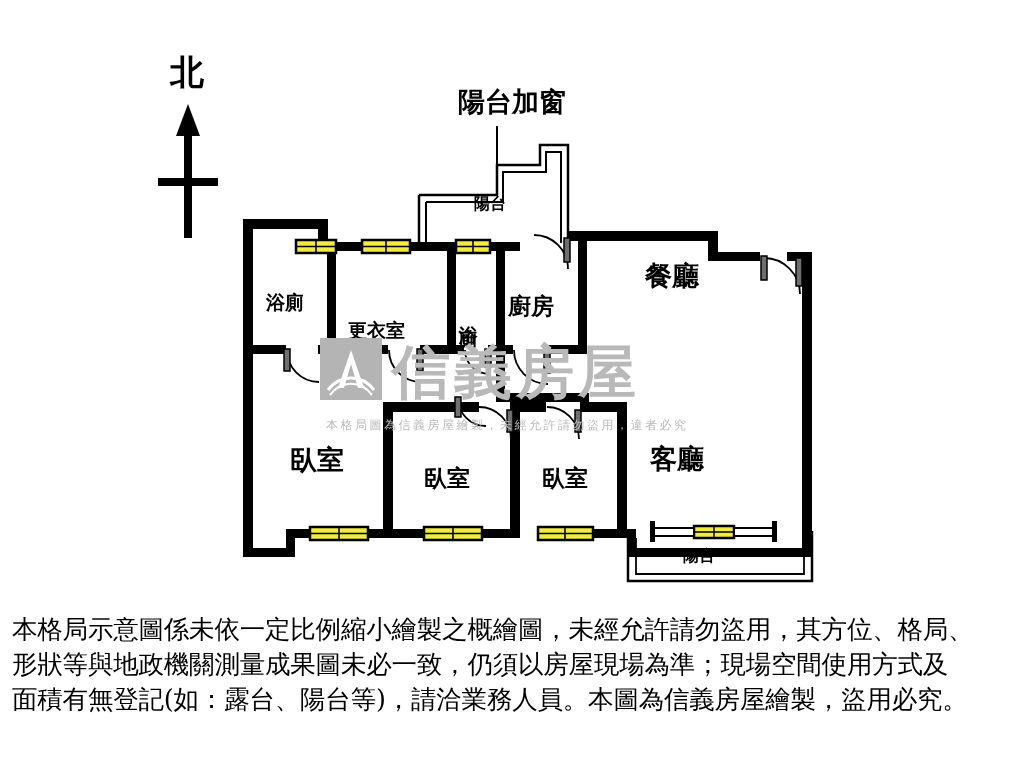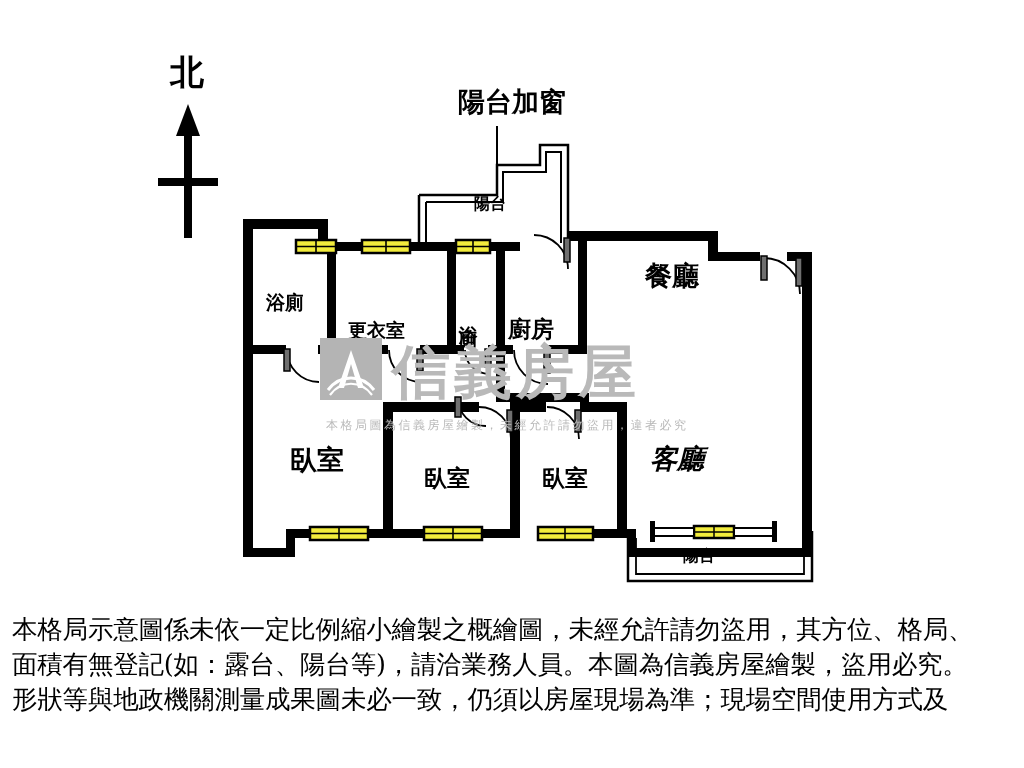--- a/index.html
+++ b/index.html
@@ -351,48 +351,48 @@
     <div class="lbl lbl-bal" style="left:474px; top:196px;">陽台</div>
 
     <div class="lbl lbl-small" style="left:266px; top:293px;">浴廁</div>
 
     <div class="lbl lbl-small" style="left:348px; top:293px;margin-top:28px;">更衣室</div>
 
     <div class="lbl lbl-vert" style="left:459px; top:284px; width:26px;">
       <span style="display:block; writing-mode:vertical-rl; text-orientation:upright; letter-spacing:2px; height:58px;">浴廁</span>
     </div>
 
-    <div class="lbl lbl-mid" style="left:508px; top:294px;margin-top:23px;">廚房</div>
+    <div class="lbl lbl-mid" style="left:508px; top:294px;">廚房</div>
 
     <div class="lbl lbl-big" style="left:645px; top:262px;">餐廳</div>
 
     <div class="lbl lbl-big" style="left:290px; top:446px;">臥室</div>
 
     <div class="lbl lbl-mid" style="left:424px; top:466px;">臥室</div>
 
     <div class="lbl lbl-mid" style="left:542px; top:466px;">臥室</div>
 
-    <div class="lbl lbl-big" style="left:650px; top:445px;font-style:italic;">客廳</div>
+    <div class="lbl lbl-big" style="left:650px; top:445px;">客廳</div>
 
     <div class="lbl lbl-bal" style="left:683px; top:548px;">陽台</div>
 
     <div class="watermark">
       <div class="wm-logo">
         <svg width="62" height="62" viewBox="0 0 62 62" xmlns="http://www.w3.org/2000/svg">
           <rect x="0" y="0" width="62" height="62" fill="#b4b4b4"></rect>
           <path d="M31 12 L44 50 L38 50 L31 26 L24 50 L18 50 Z" fill="#ffffff"></path>
           <path d="M8 52 C20 36, 42 36, 54 52" fill="none" stroke="#ffffff" stroke-width="3"></path>
           <path d="M10 57 C21 42, 41 42, 52 57" fill="none" stroke="#ffffff" stroke-width="2.2"></path>
         </svg>
       </div>
       <div class="wm-text">信義房屋</div>
       <div class="wm-sub">本格局圖為信義房屋繪製，未經允許請勿盜用，違者必究</div>
     </div>
 
   </div>
 
   <div class="disclaimer">
     <div>本格局示意圖係未依一定比例縮小繪製之概繪圖，未經允許請勿盜用，其方位、格局、</div>
+    <div>形狀等與地政機關測量成果圖未必一致，仍須以房屋現場為準；現場空間使用方式及</div>
     <div>面積有無登記(如：露台、陽台等)，請洽業務人員。本圖為信義房屋繪製，盜用必究。</div>
-    <div>形狀等與地政機關測量成果圖未必一致，仍須以房屋現場為準；現場空間使用方式及</div>
   </div>
 
 </div>
 
 </body></html>

